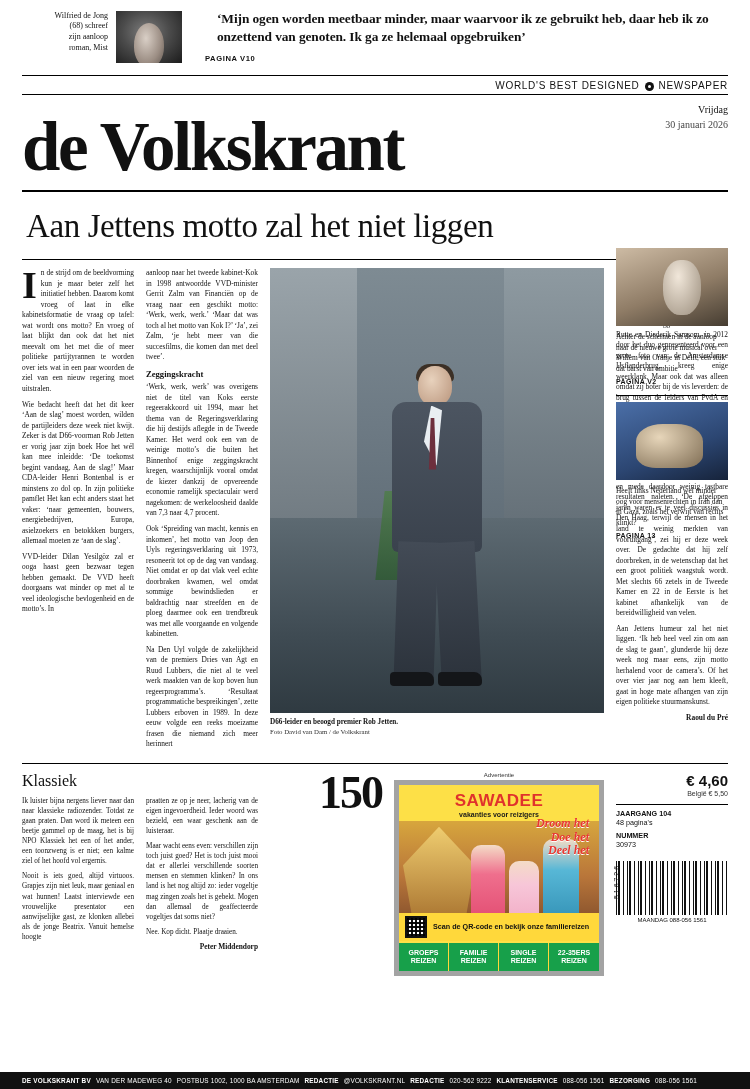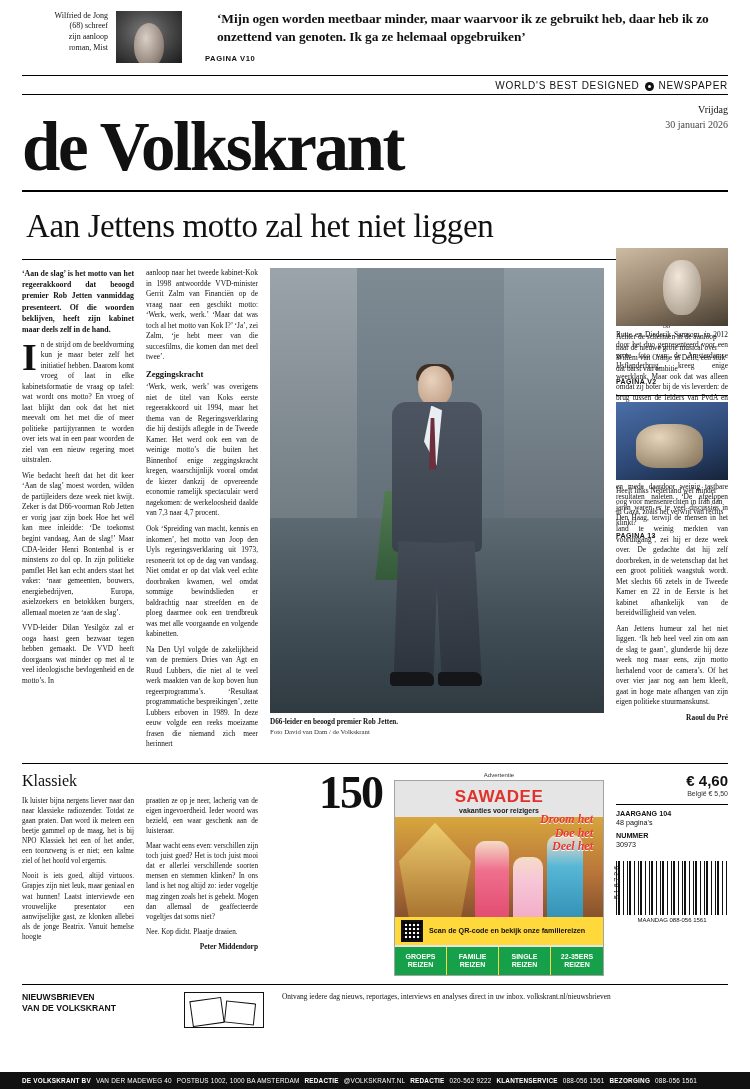--- a/index.html
+++ b/index.html
@@ -254,22 +254,22 @@
     letter-spacing: -2px;
     margin-bottom: 2px;
   }
   .col-sm { font-size: 7.2px; line-height: 1.4; text-align: justify; }
   .col-sm p { margin: 0 0 5px 0; }
   .sig { text-align: right; font-weight: 700; font-size: 7.4px; margin-top: 4px; }
 
   
   .adv-label { font-size: 6px; text-align: center; color:#333; font-family:"Liberation Sans", sans-serif; margin-bottom: 2px; }
   .ad {
-    border: 1px solid #a3a3a3;
-    background: #e5e5e5;
+    border: 5px solid #a3a3a3;
+    background: #fde047;
     position: relative;
     height: 196px;
     overflow: hidden;
     font-family: "Liberation Sans", sans-serif;
   }
   .ad-head { text-align:center; padding-top: 6px; }
   .ad-brand { font-size: 17px; font-weight: 800; color: #e0322c; letter-spacing: .5px; }
   .ad-sub { font-size: 7px; font-weight: 700; color: #1a1a1a; }
   .ad-photo {
     position:absolute; left: 0; right: 0; top: 36px; height: 110px;
@@ -431,21 +431,20 @@
   </div>
 
   <div class="headline-row">
     <div class="headline">Aan Jettens motto zal het niet liggen</div>
   </div>
   <div class="rule-head"></div>
 
   <div class="body-grid">
 
     <div class="col">
-      <p class="intro">‘Aan de slag’ is het motto van het regeerakkoord dat beoogd premier Rob Jetten vanmiddag presenteert. Of die woorden beklijven, heeft zijn kabinet maar deels zelf in de hand.</p>
       <p class="dropcap-para">
         <span class="dropcap">I</span>
         <span>n de strijd om de beeldvorming kun je maar beter zelf het initiatief hebben. Daarom komt vroeg of laat in elke kabinetsformatie de vraag op tafel: wat wordt ons motto? En vroeg of laat blijkt dan ook dat het niet meevalt om het met die of meer politieke partijtyrannen te worden over iets wat in een paar woorden de ziel van een nieuw regering moet uitstralen.</span>
       </p>
       <p>Wie bedacht heeft dat het dit keer ‘Aan de slag’ moest worden, wilden de partijleiders deze week niet kwijt. Zeker is dat D66-voorman Rob Jetten er vorig jaar zijn boek Hoe het wél kan mee inleidde: ‘De toekomst begint vandaag, Aan de slag!’ Maar CDA-leider Henri Bontenbal is er minstens zo dol op. In zijn politieke pamflet Het kan echt anders staat het vaker: ‘naar gemeenten, bouwers, energiebedrijven, Europa, asielzoekers en betokkken burgers, allemaal moeten ze ‘aan de slag’.</p>
       <p>VVD-leider Dilan Yesilgöz zal er ooga haast geen bezwaar tegen hebben gemaakt. De VVD heeft doorgaans wat minder op met al te veel ideologische bevlogenheid en de motto’s. In</p>
     </div>
 
     <div class="col">
       <p>aanloop naar het tweede kabinet-Kok in 1998 antwoordde VVD-minister Gerrit Zalm van Financiën op de vraag naar een geschikt motto: ‘Werk, werk, werk.’ ‘Maar dat was toch al het motto van Kok I?’ ‘Ja’, zei Zalm, ‘je hebt meer van die succesfilms, die komen dan met deel twee’.</p>
@@ -572,28 +571,20 @@
       <div class="meta-v">48 pagina's</div>
       <div class="meta-k" style="margin-top:4px">NUMMER</div>
       <div class="meta-v">30973</div>
       <div class="barcode">
         <span class="barcode-num">5 1 6 7 2 6</span>
       </div>
       <div class="barcode-cap">MAANDAG 088-056 1561</div>
     </div>
   </div>
 
-  <div class="nl">
-    <div class="nl-title">
-      <div>NIEUWSBRIEVEN</div>
-      <div>VAN DE VOLKSKRANT</div>
-    </div>
-    <div class="nl-ill"></div>
-    <div class="nl-text">Ontvang iedere dag nieuws, reportages, interviews en analyses direct in uw inbox. volkskrant.nl/nieuwsbrieven</div>
-  </div>
 
   <div class="footer">
     <b>DE VOLKSKRANT BV</b>
     <span>VAN DER MADEWEG 40</span>
     <span>POSTBUS 1002, 1000 BA AMSTERDAM</span>
     <b>REDACTIE</b>
     <span>@VOLKSKRANT.NL</span>
     <b>REDACTIE</b>
     <span>020-562 9222</span>
     <b>KLANTENSERVICE</b>

